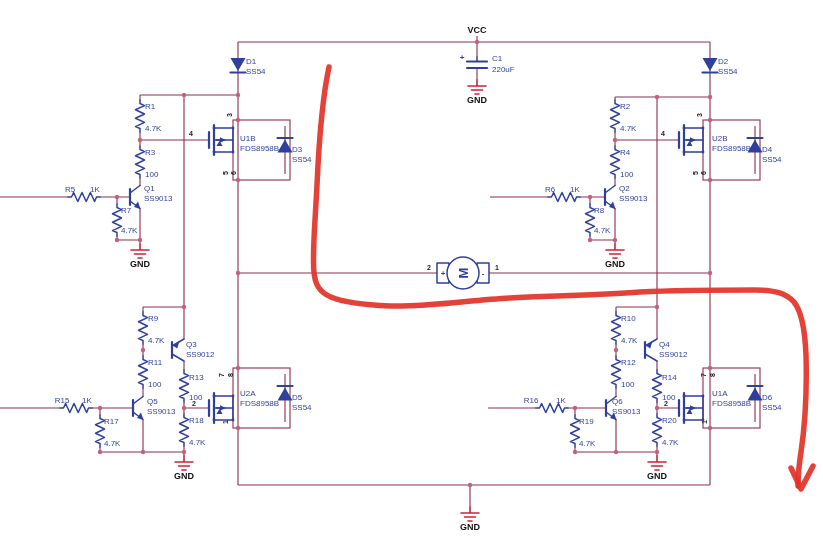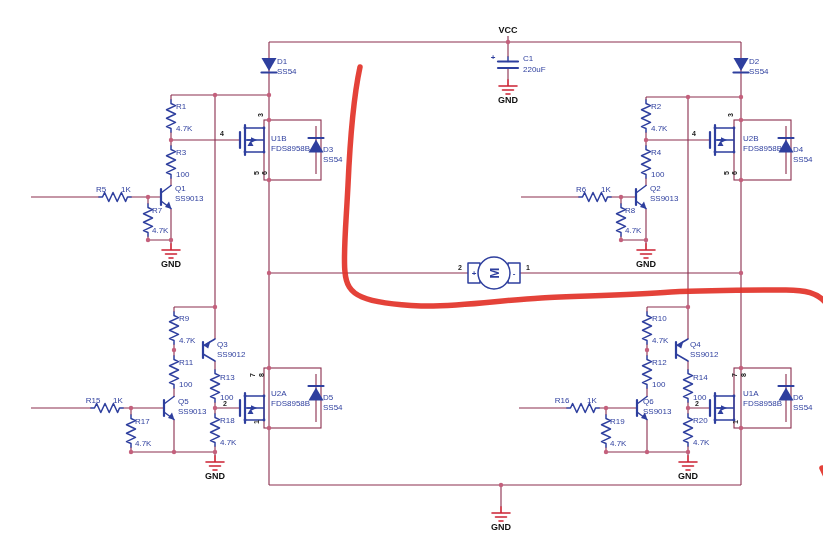--- a/index.html
+++ b/index.html
@@ -1,20 +1,20 @@
 <!DOCTYPE html>
 <html style="--wire: #8b2e4e; --component: #2e3f9e; --junction: #c4607c; --ground: #cc2233; --pin_text: #1a1a1a; --annotation: #e23228; --background: #ffffff;"><head>
 <meta charset="utf-8">
 <style>
   :root{
     --wire:#8b2e4e; --component:#2e3f9e; --junction:#c4607c;
     --ground:#cc2233; --pin_text:#1a1a1a; --annotation:#e23228; --background:#ffffff;
   }
   html,body{margin:0;padding:0;background:var(--background);}
-  .stage{width:733px;height:556px;position:relative;background:var(--background);margin-left:31px;}
+  .stage{width:733px;height:556px;position:relative;background:var(--background);}
   .wire{fill:none;stroke:var(--wire);stroke-width:1.1;}
   .rect-box{fill:none;stroke:var(--wire);stroke-width:1.1;}
   .comp{fill:none;stroke:var(--component);stroke-width:1.5;stroke-linecap:round;stroke-linejoin:round;}
   .comp-thick{stroke-width:2.2;}
   .comp-fill{fill:var(--component);stroke:none;}
   .whitefill{fill:#fff;}
   .gndsym{stroke:var(--ground);stroke-width:1.6;fill:none;stroke-linecap:round;}
   .dot{fill:var(--junction);stroke:none;}
   .lbl{font:8px "Liberation Sans",sans-serif;fill:var(--component);}
   .pin{font:bold 7px "Liberation Sans",sans-serif;fill:var(--pin_text);}

